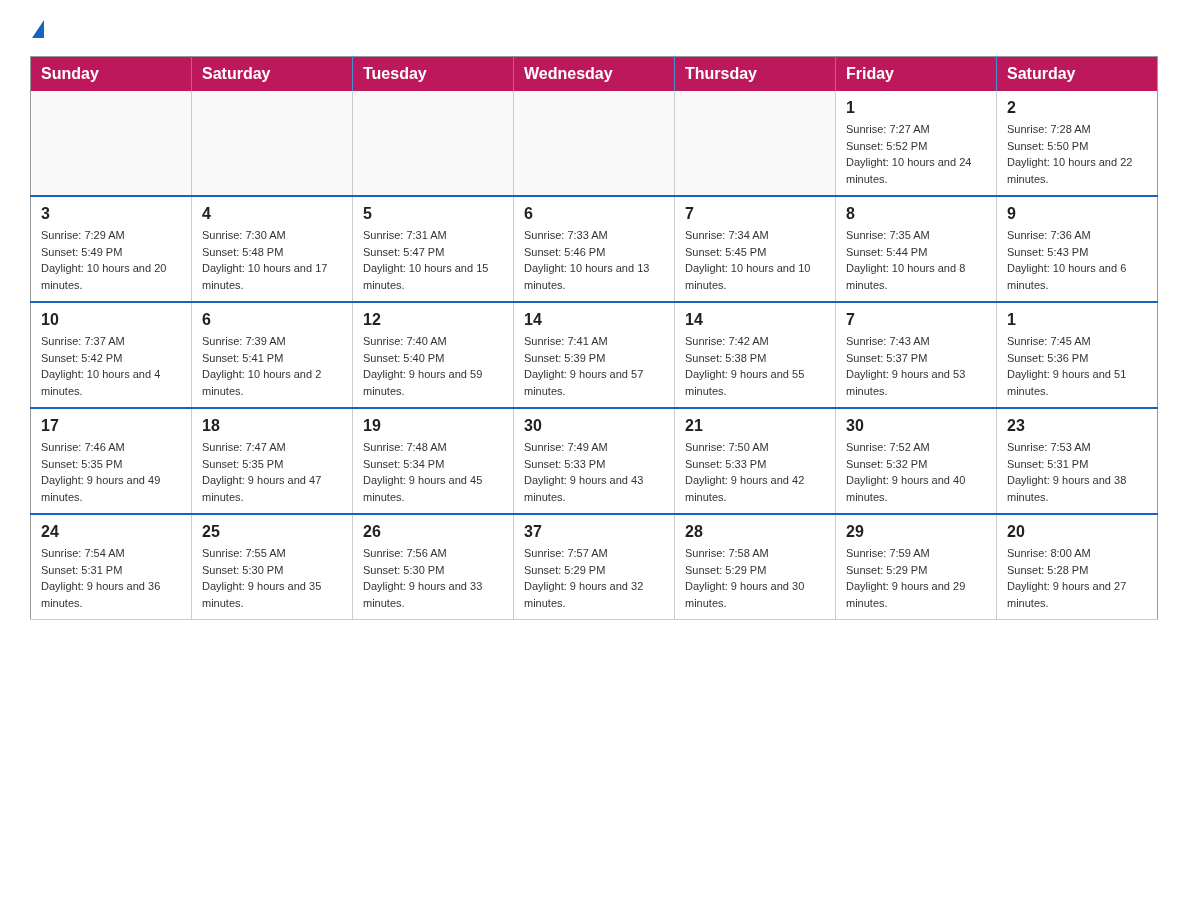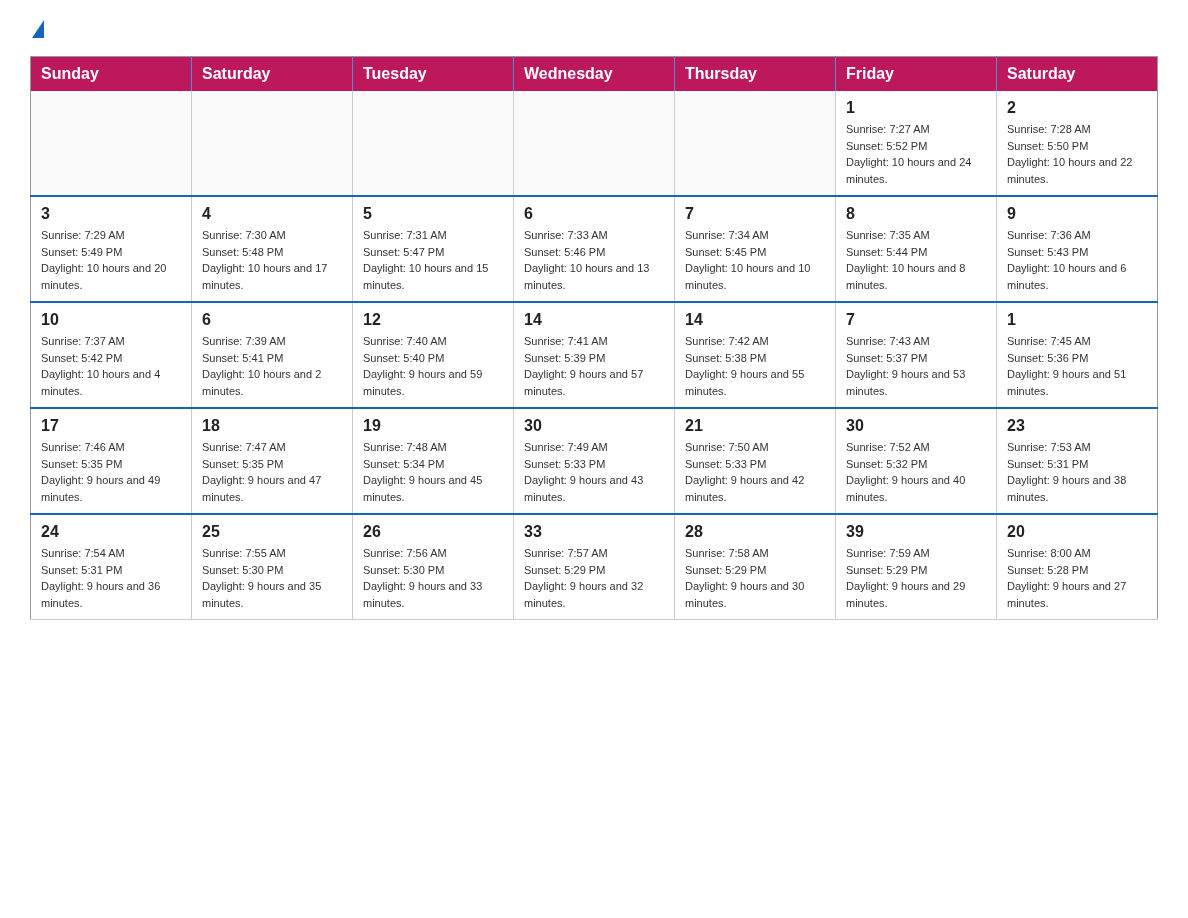--- a/index.html
+++ b/index.html
@@ -234,29 +234,29 @@
         </td>
         <td>
           <span class="day-number">25</span>
           <div class="day-info">Sunrise: 7:55 AM<br>Sunset: 5:30 PM<br>Daylight: 9 hours and 35 minutes.</div>
         </td>
         <td>
           <span class="day-number">26</span>
           <div class="day-info">Sunrise: 7:56 AM<br>Sunset: 5:30 PM<br>Daylight: 9 hours and 33 minutes.</div>
         </td>
         <td>
-          <span class="day-number">33</span>
+          <span class="day-number">37</span>
           <div class="day-info">Sunrise: 7:57 AM<br>Sunset: 5:29 PM<br>Daylight: 9 hours and 32 minutes.</div>
         </td>
         <td>
           <span class="day-number">28</span>
           <div class="day-info">Sunrise: 7:58 AM<br>Sunset: 5:29 PM<br>Daylight: 9 hours and 30 minutes.</div>
         </td>
         <td>
-          <span class="day-number">39</span>
+          <span class="day-number">29</span>
           <div class="day-info">Sunrise: 7:59 AM<br>Sunset: 5:29 PM<br>Daylight: 9 hours and 29 minutes.</div>
         </td>
         <td>
           <span class="day-number">20</span>
           <div class="day-info">Sunrise: 8:00 AM<br>Sunset: 5:28 PM<br>Daylight: 9 hours and 27 minutes.</div>
         </td>
       </tr>
     </tbody>
 </table>
 

